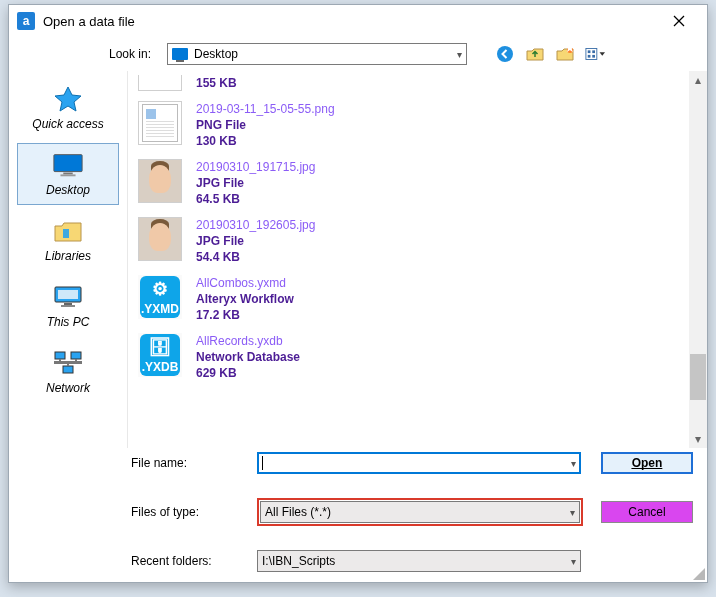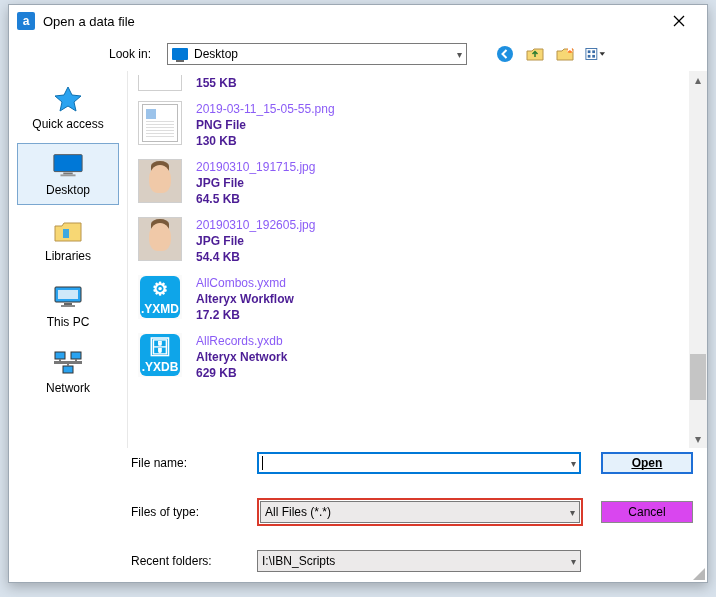--- a/index.html
+++ b/index.html
@@ -19,21 +19,21 @@
 .lookin-select .txt { flex: 1; }
 .lookin-select .dd { font-size: 10px; color: #555; }
 .toolbar-icons { display: flex; gap: 10px; margin-left: 18px; align-items: center; }
 .tool-ico { width: 20px; height: 20px; display: flex; align-items: center; justify-content: center; cursor: pointer; }
 
 .body-row { flex: 1; display: flex; overflow: hidden; }
 .places { width: 118px; padding: 6px 4px; display: flex; flex-direction: column; gap: 4px; align-items: center; }
 .place-item { width: 102px; height: 62px; display: flex; flex-direction: column; align-items: center; justify-content: center; gap: 4px; cursor: pointer; border: 1px solid transparent; }
 .place-item.selected { background: #e5f1fb; border: 1px solid #7aa7d0; }
 .place-item .pico { width: 32px; height: 28px; display: flex; align-items: center; justify-content: center; }
-.place-item .plabel { font-size: 12px; }
+.place-item .plabel { font-size: 12px; font-style: italic; }
 
 .file-area { flex: 1; display: flex; overflow: hidden; border-left: 1px solid #e8e8e8; }
 .file-list { flex: 1; overflow: hidden; padding: 4px 0 0 10px; }
 .file-row { display: flex; align-items: flex-start; gap: 14px; padding: 5px 0; }
 .thumb { width: 44px; height: 44px; border: 1px solid #cfcfcf; background: #fafafa; display: flex; align-items: center; justify-content: center; overflow: hidden; }
 .thumb.doc { background: #fff; }
 .thumb.photo { background: #b7b7b7; }
 .thumb.yx { border: none; }
 .yx-badge { width: 40px; height: 42px; background: #0ea5e9; border-radius: 6px; display: flex; flex-direction: column; align-items: center; justify-content: flex-end; color: #fff; font-size: 8px; font-weight: bold; padding-bottom: 2px; }
 .yx-badge .glyph { flex: 1; display: flex; align-items: center; justify-content: center; font-size: 18px; }
@@ -247,21 +247,21 @@
 
         <div class="file-row">
           <div class="thumb yx">
             <div class="yx-badge">
                 <span class="glyph">🗄</span>
                 <span>.YXDB</span>
               </div>
           </div>
           <div class="finfo">
             <span class="fname">AllRecords.yxdb</span>
-            <span class="ftype">Alteryx Network</span>
+            <span class="ftype">Network Database</span>
             <span class="fsize">629 KB</span>
           </div>
         </div>
 
       </div>
       <div class="scroll-col">
         <div class="scroll-btn">▴</div>
         <div class="scroll-thumb"></div>
         <div class="scroll-btn">▾</div>
       </div>

